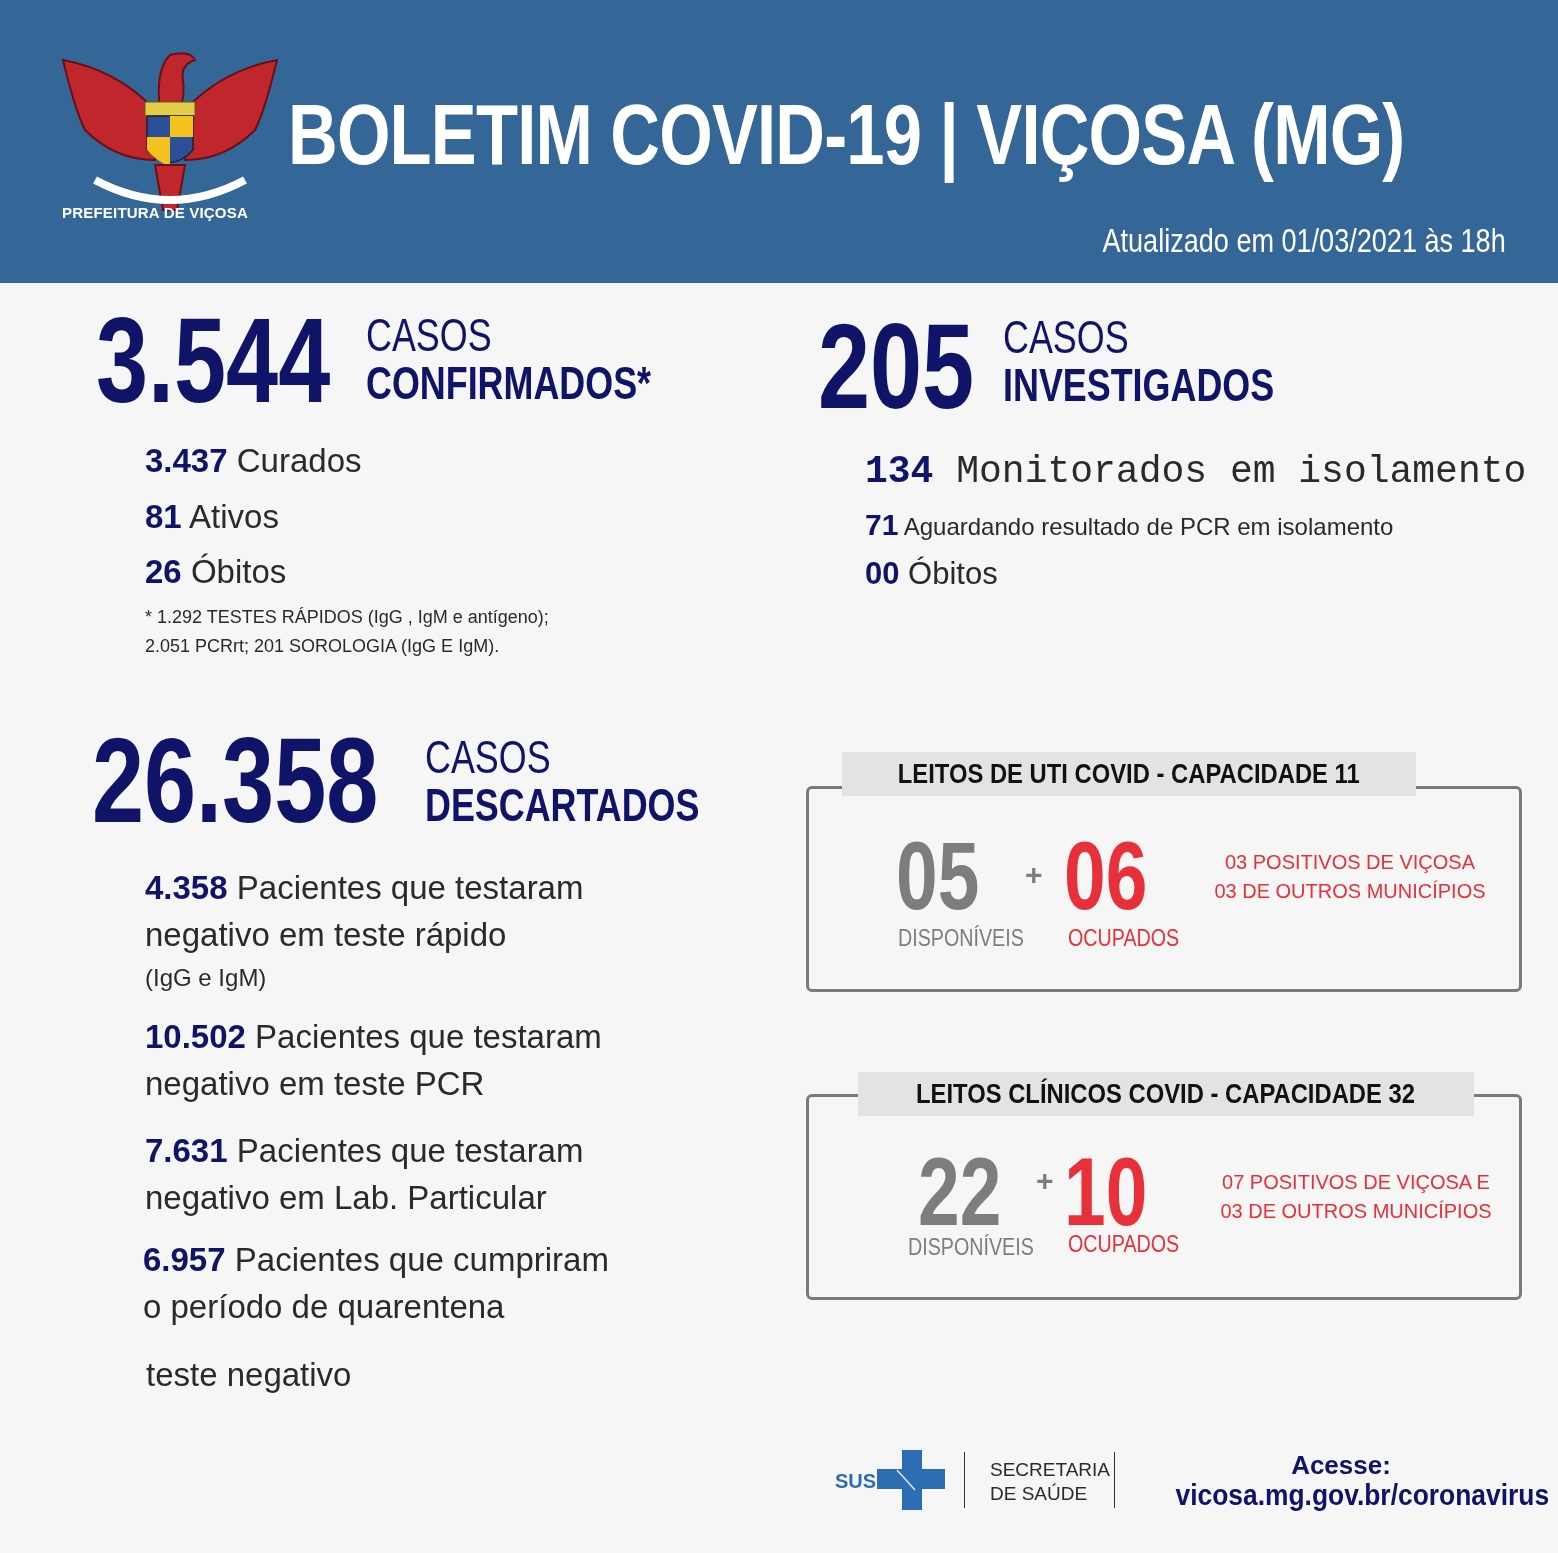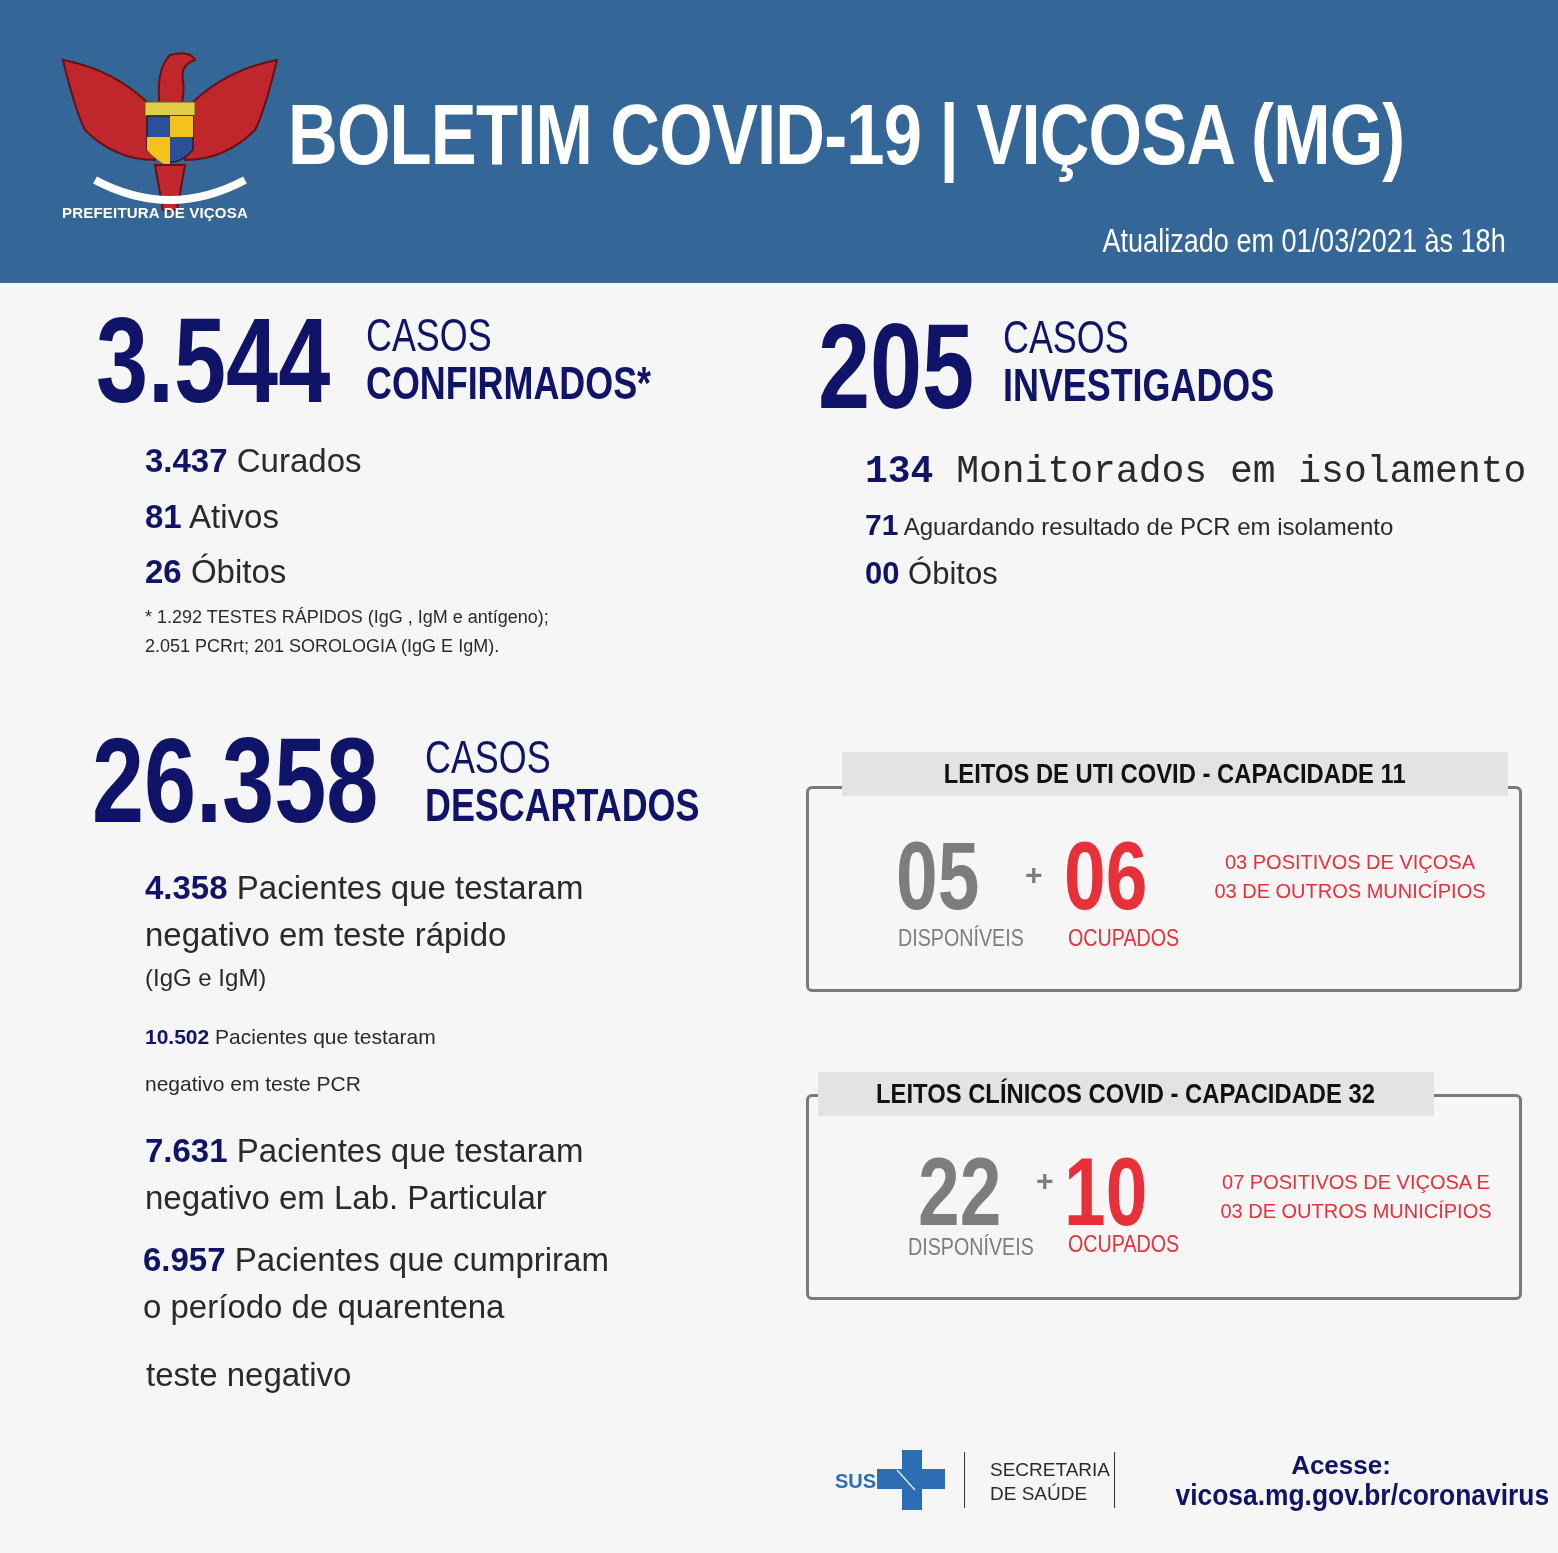--- a/index.html
+++ b/index.html
@@ -142,51 +142,51 @@
   <div class="lbl" style="left:425px; top:734px;">
     <span class="l1">CASOS</span>
     <span class="l2">DESCARTADOS</span>
   </div>
 
   <div class="item" style="left:145px; top:864px; font-size:33px; line-height:47px;">
     <div><b>4.358</b> <span>Pacientes que testaram</span></div>
     <div>negativo em teste rápido</div>
     <div style="font-size:24px; line-height:40px;">(IgG e IgM)</div>
   </div>
-  <div class="item" style="left:145px; top:1013px; font-size:21px; line-height:47px;">
+  <div class="item" style="left:145px; top:1013px; font-size:33px; line-height:47px;">
     <div><b>10.502</b> <span>Pacientes que testaram</span></div>
     <div>negativo em teste PCR</div>
   </div>
   <div class="item" style="left:145px; top:1127px; font-size:33px; line-height:47px;">
     <div><b>7.631</b> <span>Pacientes que testaram</span></div>
     <div>negativo em Lab. Particular</div>
   </div>
   <div class="item" style="left:143px; top:1236px; font-size:33px; line-height:47px;">
     <div><b>6.957</b> <span>Pacientes que cumpriram</span></div>
     <div>o período de quarentena</div>
   </div>
   <div class="item" style="left:146px; top:1351px; font-size:33px; line-height:47px;">
     <div>teste negativo</div>
   </div>
 </div>
 
 <div class="box" style="left:806px; top:786px; width:710px; height:200px;"></div>
-<div class="box-title" style="left:842px; top:752px; width:666px;"><span>LEITOS DE UTI COVID - CAPACIDADE 11</span></div>
+<div class="box-title" style="left:842px; top:752px; width:574px;"><span>LEITOS DE UTI COVID - CAPACIDADE 11</span></div>
 <div class="num gray" style="left:896px; top:828px;">05</div>
 <div class="plus" style="left:1025px; top:858px;">+</div>
 <div class="num red" style="left:1064px; top:828px;">06</div>
 <div class="sub gray" style="left:898px; top:924px;">DISPONÍVEIS</div>
 <div class="sub red" style="left:1068px; top:924px;">OCUPADOS</div>
 <div class="rednote" style="left:1210px; top:848px; width:280px;">
   <div>03 POSITIVOS DE VIÇOSA</div>
   <div>03 DE OUTROS MUNICÍPIOS</div>
 </div>
 
 <div class="box" style="left:806px; top:1094px; width:710px; height:200px;"></div>
-<div class="box-title" style="left:818px; top:1072px; width:616px;"><span>LEITOS CLÍNICOS COVID - CAPACIDADE 32</span></div>
+<div class="box-title" style="left:858px; top:1072px; width:616px;"><span>LEITOS CLÍNICOS COVID - CAPACIDADE 32</span></div>
 <div class="num gray" style="left:918px; top:1144px;">22</div>
 <div class="plus" style="left:1036px; top:1164px;">+</div>
 <div class="num red" style="left:1064px; top:1144px;">10</div>
 <div class="sub gray" style="left:908px; top:1233px;">DISPONÍVEIS</div>
 <div class="sub red" style="left:1068px; top:1230px;">OCUPADOS</div>
 <div class="rednote" style="left:1216px; top:1168px; width:280px;">
   <div>07 POSITIVOS DE VIÇOSA E</div>
   <div>03 DE OUTROS MUNICÍPIOS</div>
 </div>
 

